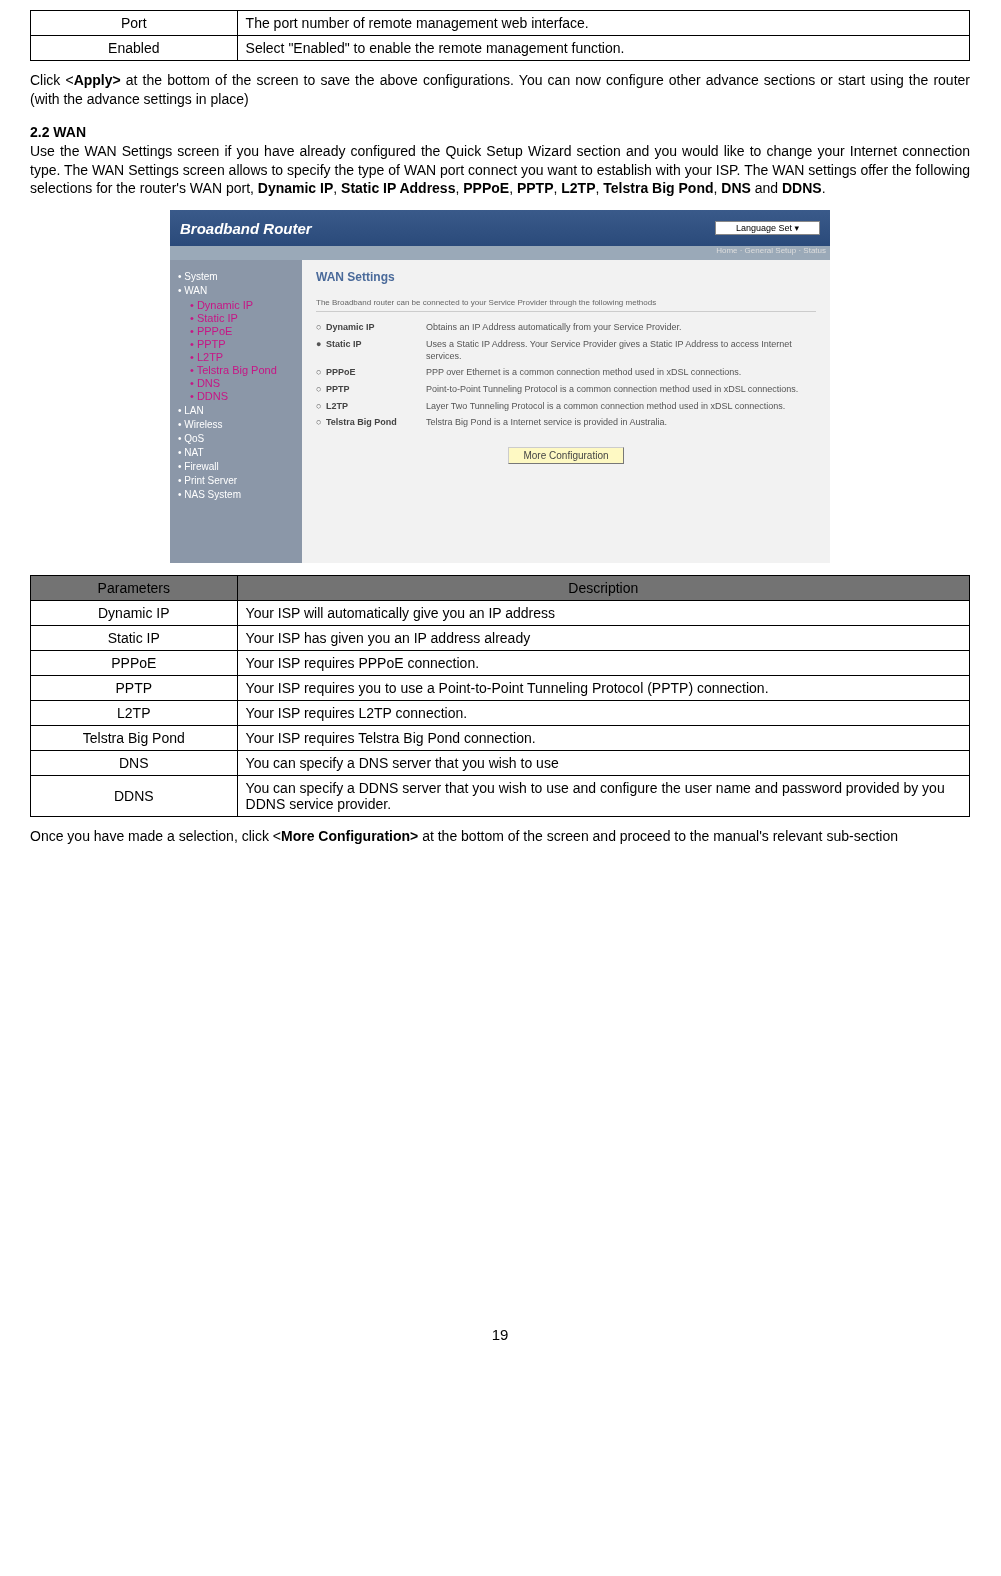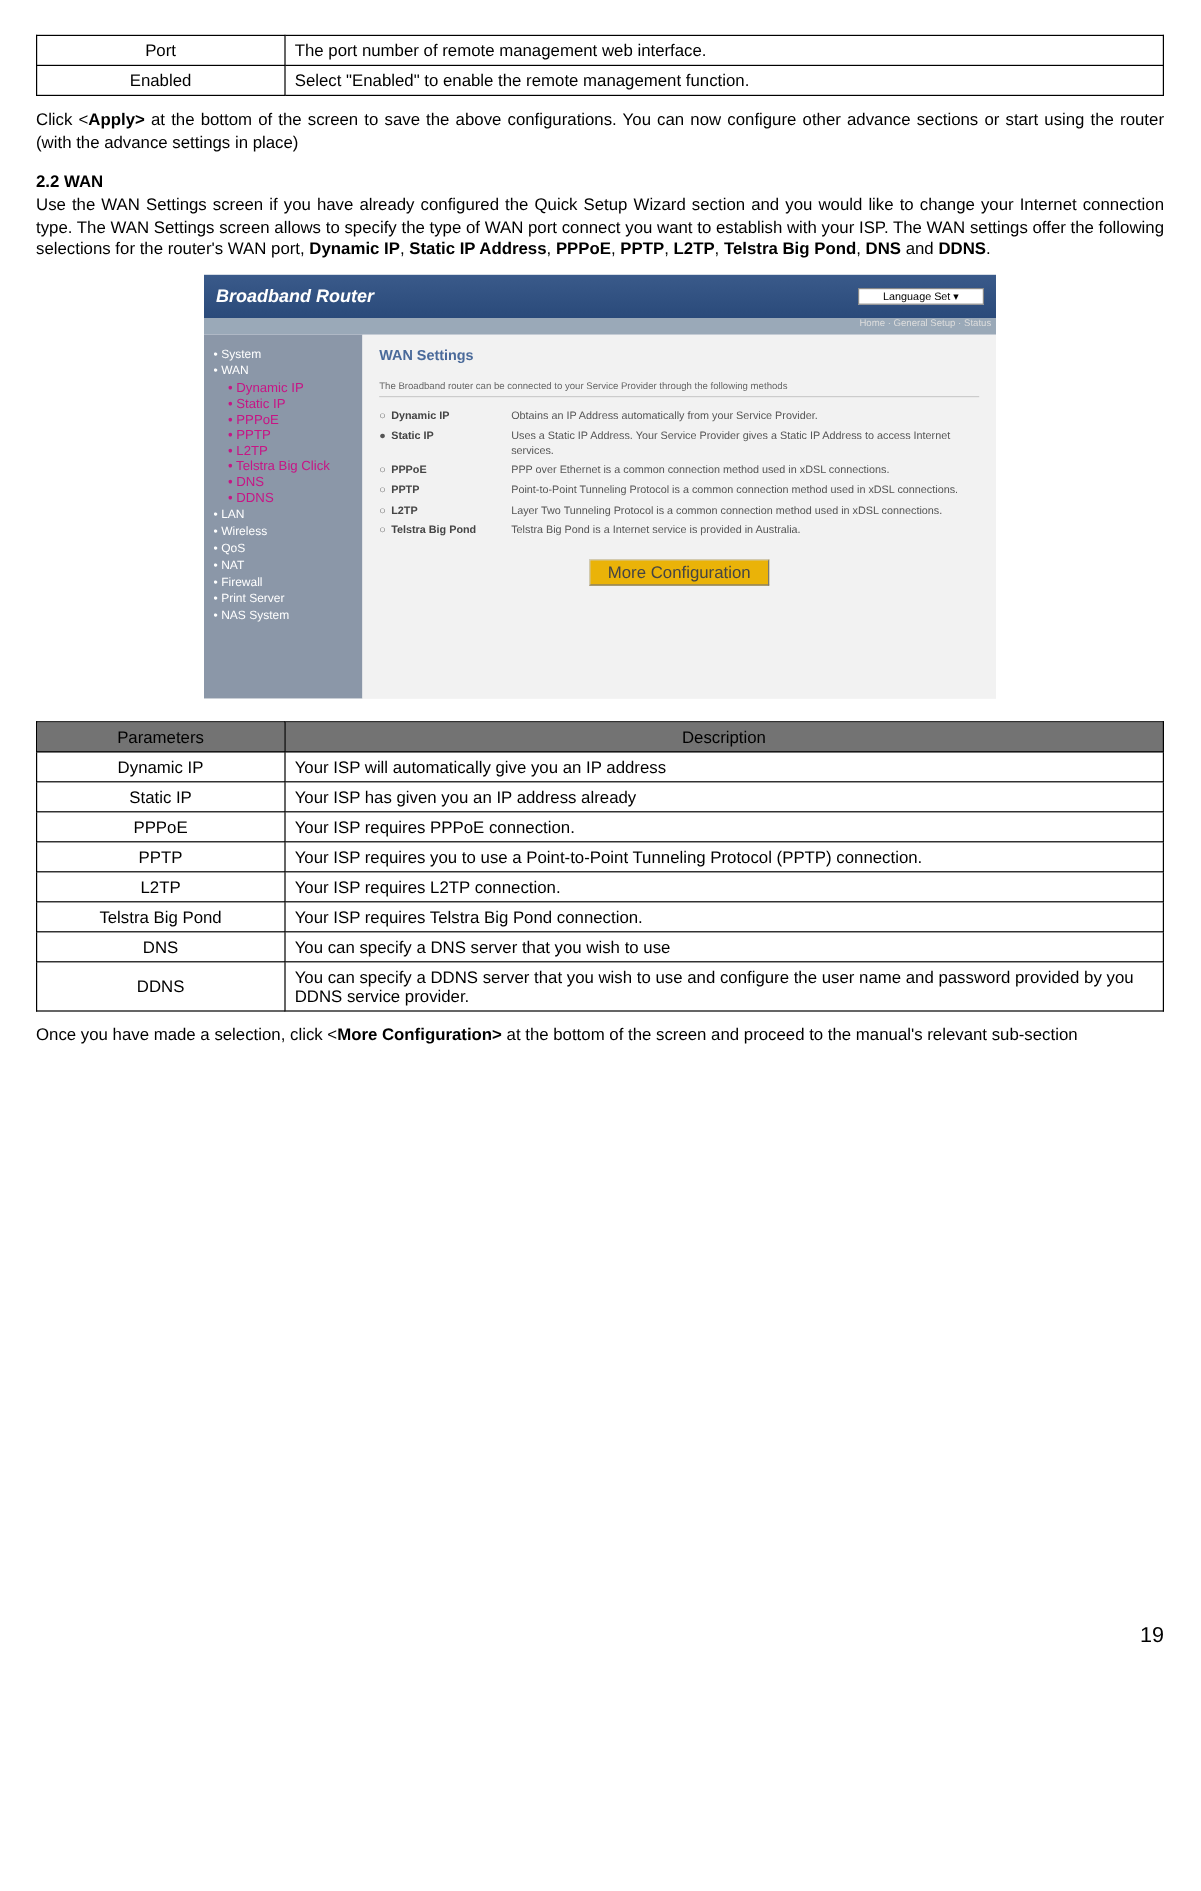--- a/index.html
+++ b/index.html
@@ -7,21 +7,20 @@
       font-size: 14px;
       margin: 0;
       padding: 10px 30px;
       color: #000;
       width: 940px;
     }
     table {
       border-collapse: collapse;
       width: 100%;
       margin-bottom: 10px;
-      margin-top: 19px;
     }
     td, th {
       border: 1px solid #000;
       padding: 4px 8px;
       text-align: left;
       font-size: 14px;
       vertical-align: middle;
     }
     .param-col {
       width: 22%;
@@ -136,34 +135,34 @@
       color: #444;
       flex-shrink: 0;
     }
     .ss-desc {
       flex: 1;
       line-height: 1.3;
     }
     .ss-button {
       display: inline-block;
       margin: 10px auto 0;
-      background: #eab308;
+      background: #fef9c3;
       border: 1px outset #ccc;
       padding: 2px 14px;
-      font-size: 14px;
+      font-size: 10px;
       color: #444;
     }
     .ss-button-container {
       text-align: center;
       margin-top: 8px;
     }
     .page-number {
-      text-align: right;
+      text-align: center;
       margin-top: 480px;
-      font-size: 18px;
+      font-size: 15px;
     }
   </style>
 </head>
 <body>
 
 <table>
   <tbody>
       <tr>
     <td class="param-col">Port</td>
     <td class="desc-col">The port number of remote management web interface.</td>
@@ -193,21 +192,21 @@
   <div class="ss-subheader">Home · General Setup · Status</div>
   <div class="ss-body">
     <div class="ss-sidebar">
       <div class="top-item">• System</div>
       <div class="top-item">• WAN</div>
       <div class="sub-item">• Dynamic IP</div>
       <div class="sub-item">• Static IP</div>
       <div class="sub-item">• PPPoE</div>
       <div class="sub-item">• PPTP</div>
       <div class="sub-item">• L2TP</div>
-      <div class="sub-item">• Telstra Big Click</div>
+      <div class="sub-item">• Telstra Big Pond</div>
       <div class="sub-item">• DNS</div>
       <div class="sub-item">• DDNS</div>
       <div class="top-item">• LAN</div>
       <div class="top-item">• Wireless</div>
       <div class="top-item">• QoS</div>
       <div class="top-item">• NAT</div>
       <div class="top-item">• Firewall</div>
       <div class="top-item">• Print Server</div>
       <div class="top-item">• NAS System</div>
     </div>

